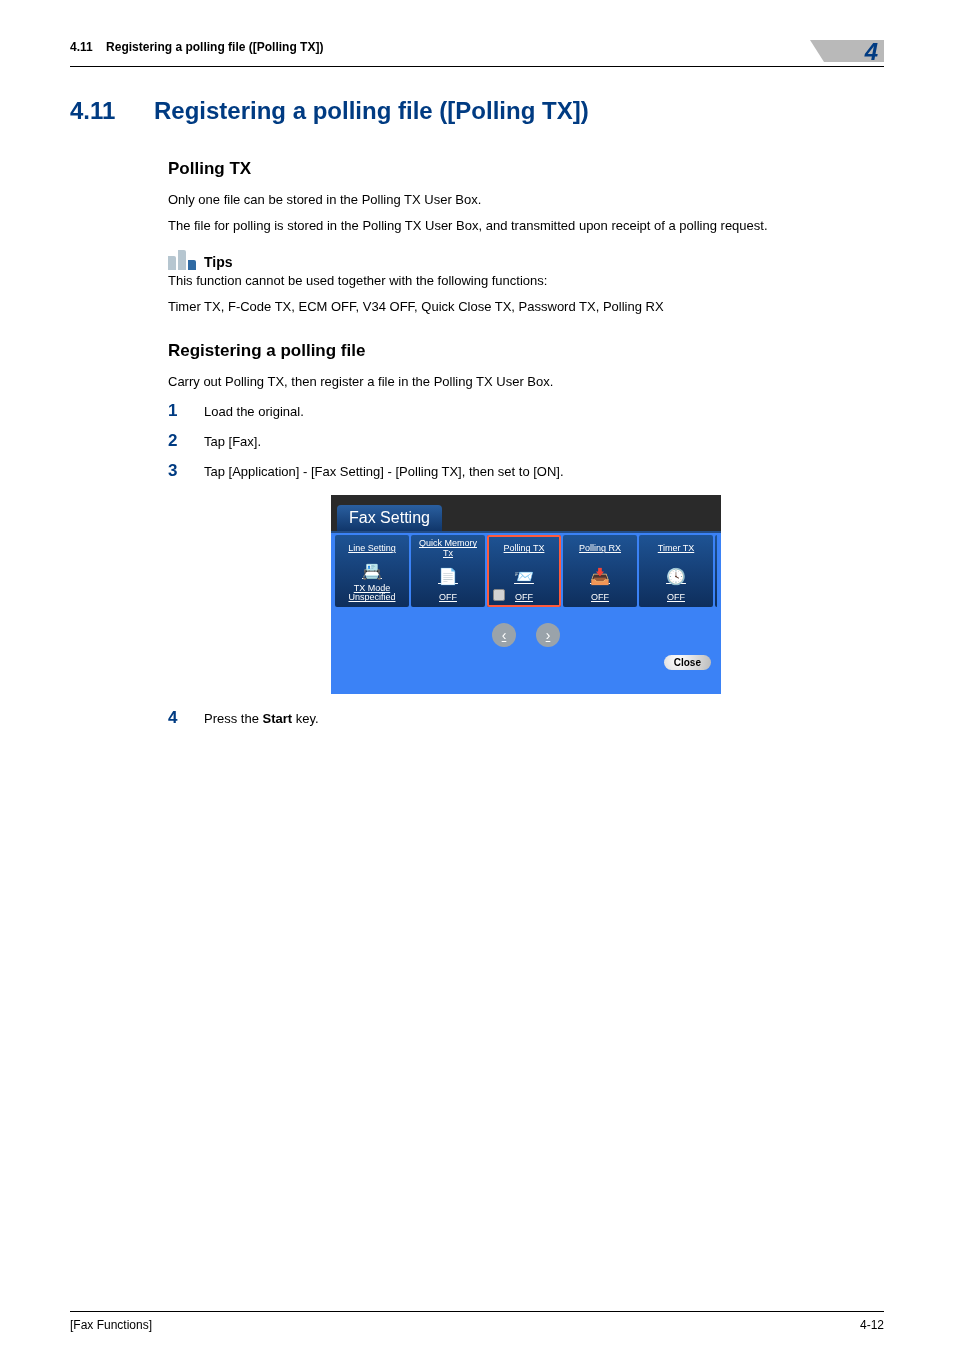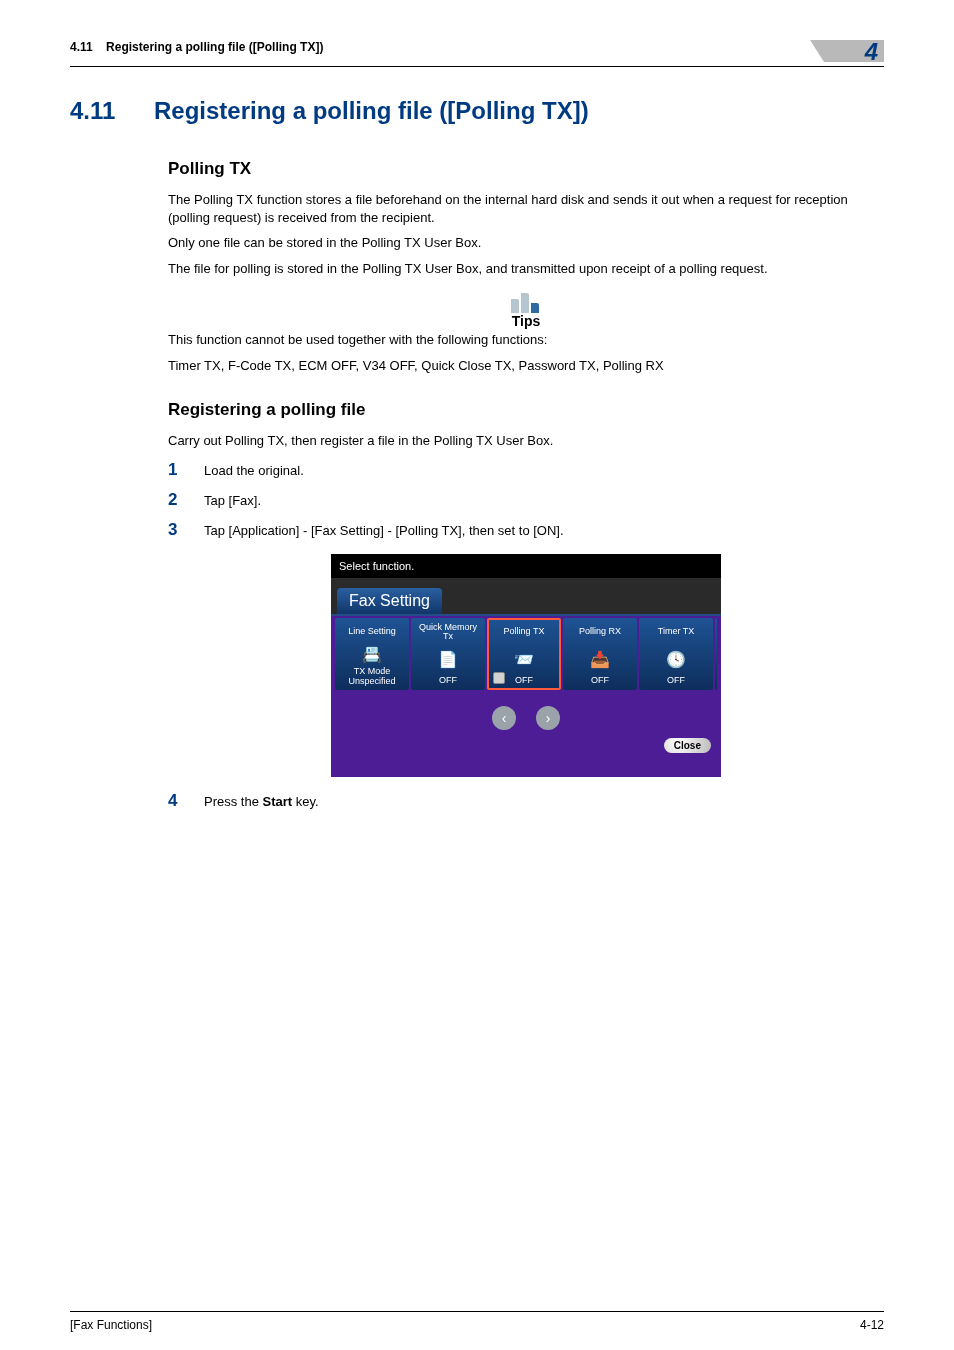--- a/index.html
+++ b/index.html
@@ -87,23 +87,23 @@
     margin: 18px 0 12px 0;
   }
   .para {
     font-size: 13px;
     line-height: 1.35;
     margin: 8px 0;
   }
   
   .tips-row {
     display: flex;
-    align-items: center;
+    align-items: flex-end;
+    gap: 6px;
     margin-top: 14px;
-    flex-direction: column;
   }
   .tips-icon {
     width: 30px;
     height: 22px;
     display: flex;
     gap: 2px;
     align-items: flex-end;
   }
   .tips-icon span {
     width: 8px;
@@ -157,23 +157,24 @@
     margin-top: 10px;
     display: inline-block;
     background: linear-gradient(#2a5fa0,#10366a);
     padding: 4px 12px;
     border-top-left-radius: 4px;
     border-top-right-radius: 4px;
     font-size: 16px;
     margin-left: 6px;
   }
   .scr-body {
-    background: #4c1d95;
+    background: #3b82f6;
     padding: 0 4px 10px 4px;
     border-top: 2px solid #234d86;
+    text-decoration: underline;
   }
   .scr-cells {
     display: flex;
     gap: 2px;
     margin-bottom: 2px;
     padding-top: 2px;
     overflow: hidden;
   }
   .cell {
     flex: 0 0 74px;
@@ -249,21 +250,20 @@
   <hr class="hdr-rule">
 
   <div class="h1row">
     <div class="h1num">4.11</div>
     <div class="h1txt">Registering a polling file ([Polling TX])</div>
   </div>
 
   <div class="content">
 
     <div class="h2">Polling TX</div>
-    <div class="para">The Polling TX function stores a file beforehand on the internal hard disk and sends it out when a request for reception (polling request) is received from the recipient.</div>
     <div class="para">Only one file can be stored in the Polling TX User Box.</div>
     <div class="para">The file for polling is stored in the Polling TX User Box, and transmitted upon receipt of a polling request.</div>
 
     <div class="tips-row">
       <div class="tips-icon">
           <span></span>
           <span></span>
           <span></span>
         </div>
       <div class="tips-label">Tips</div>
@@ -281,21 +281,20 @@
     <div class="steprow">
       <div class="stepnum">2</div>
       <div class="steptxt">Tap [Fax].</div>
     </div>
     <div class="steprow">
       <div class="stepnum">3</div>
       <div class="steptxt">Tap [Application] - [Fax Setting] - [Polling TX], then set to [ON].</div>
     </div>
 
     <div class="scr">
-      <div class="scr-top">Select function.</div>
       <div class="scr-tab">Fax Setting</div>
       <div class="scr-body">
         <div class="scr-cells">
           <div class="cell">
             <div class="title">Line Setting</div>
             <div class="ic">📇</div>
             <div class="val">TX Mode Unspecified</div>
           </div>
           <div class="cell">
             <div class="title">Quick Memory Tx</div>

